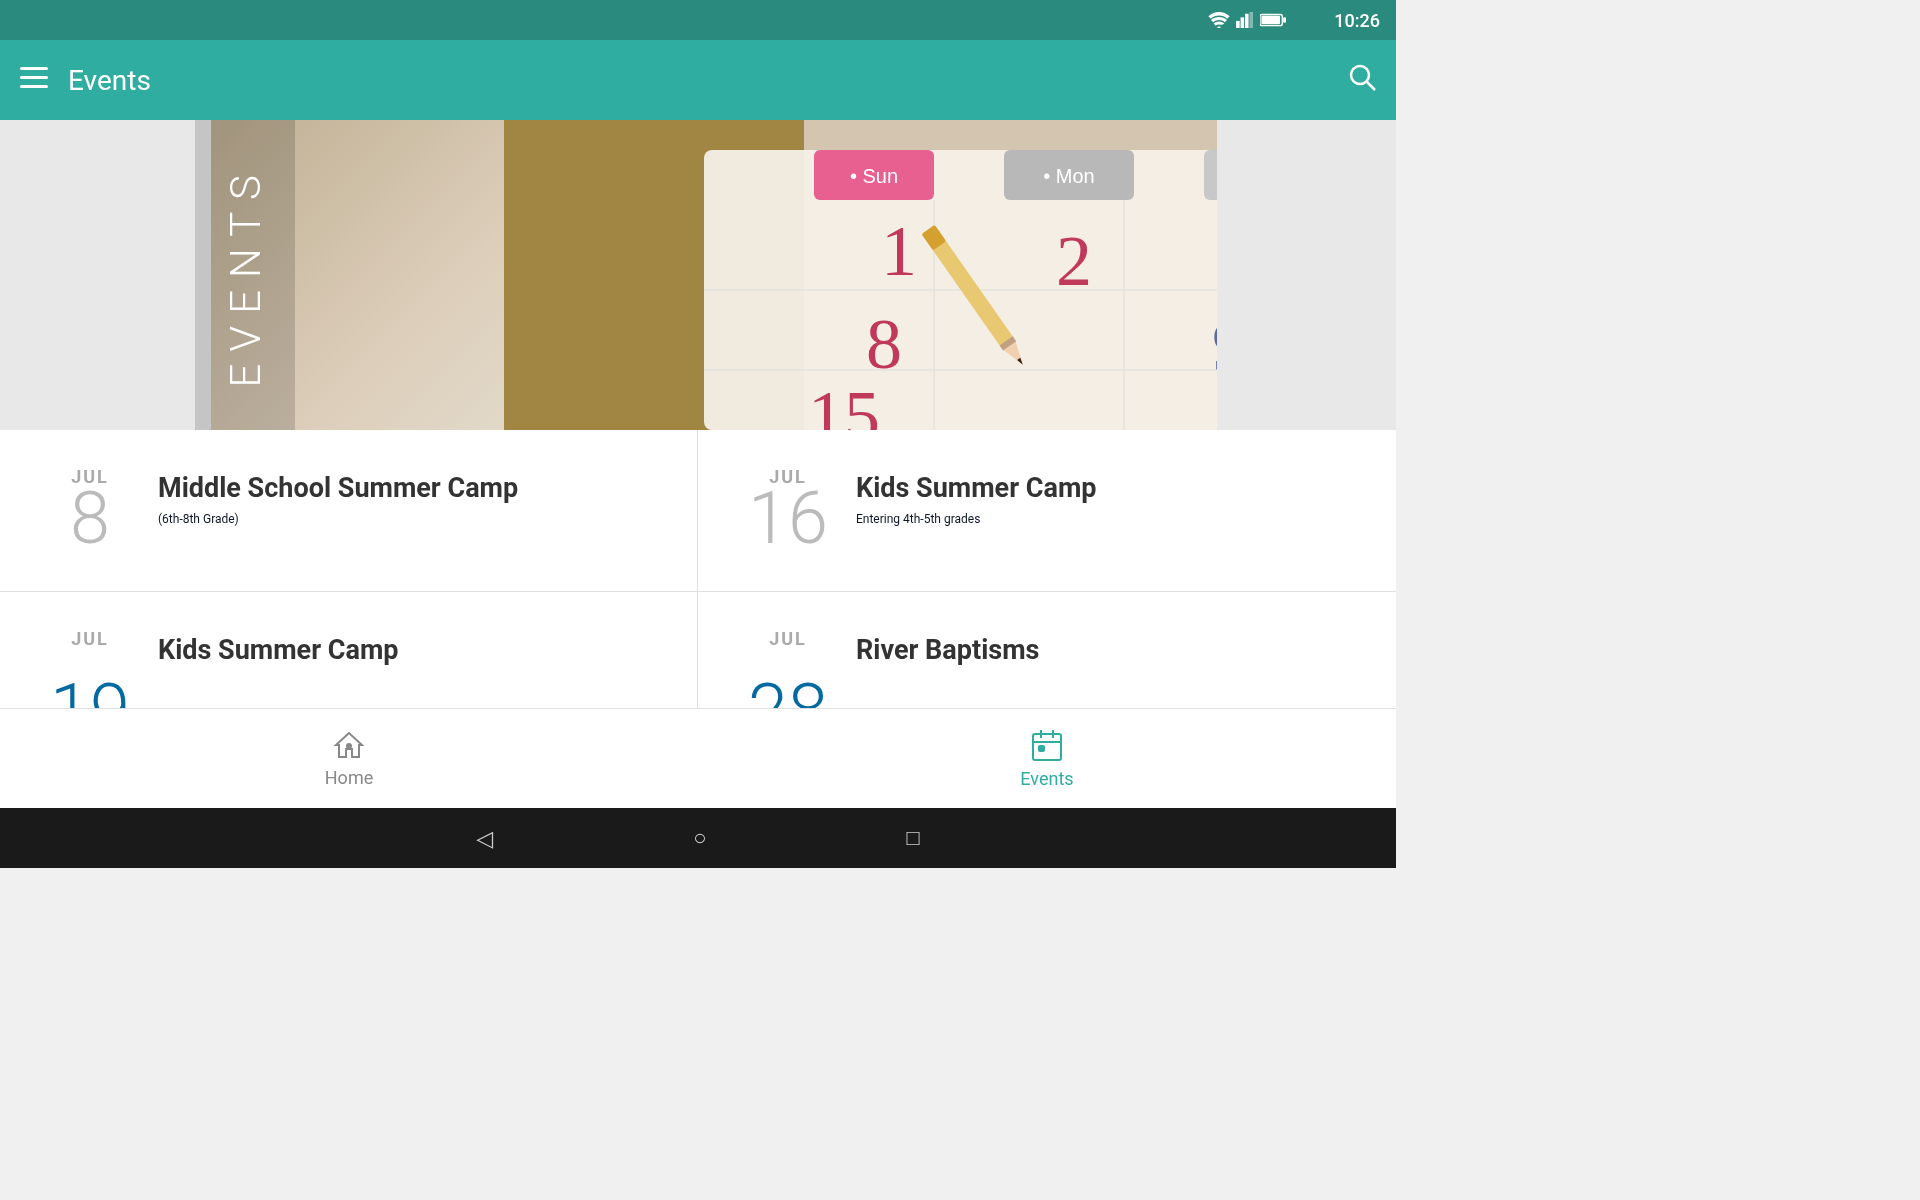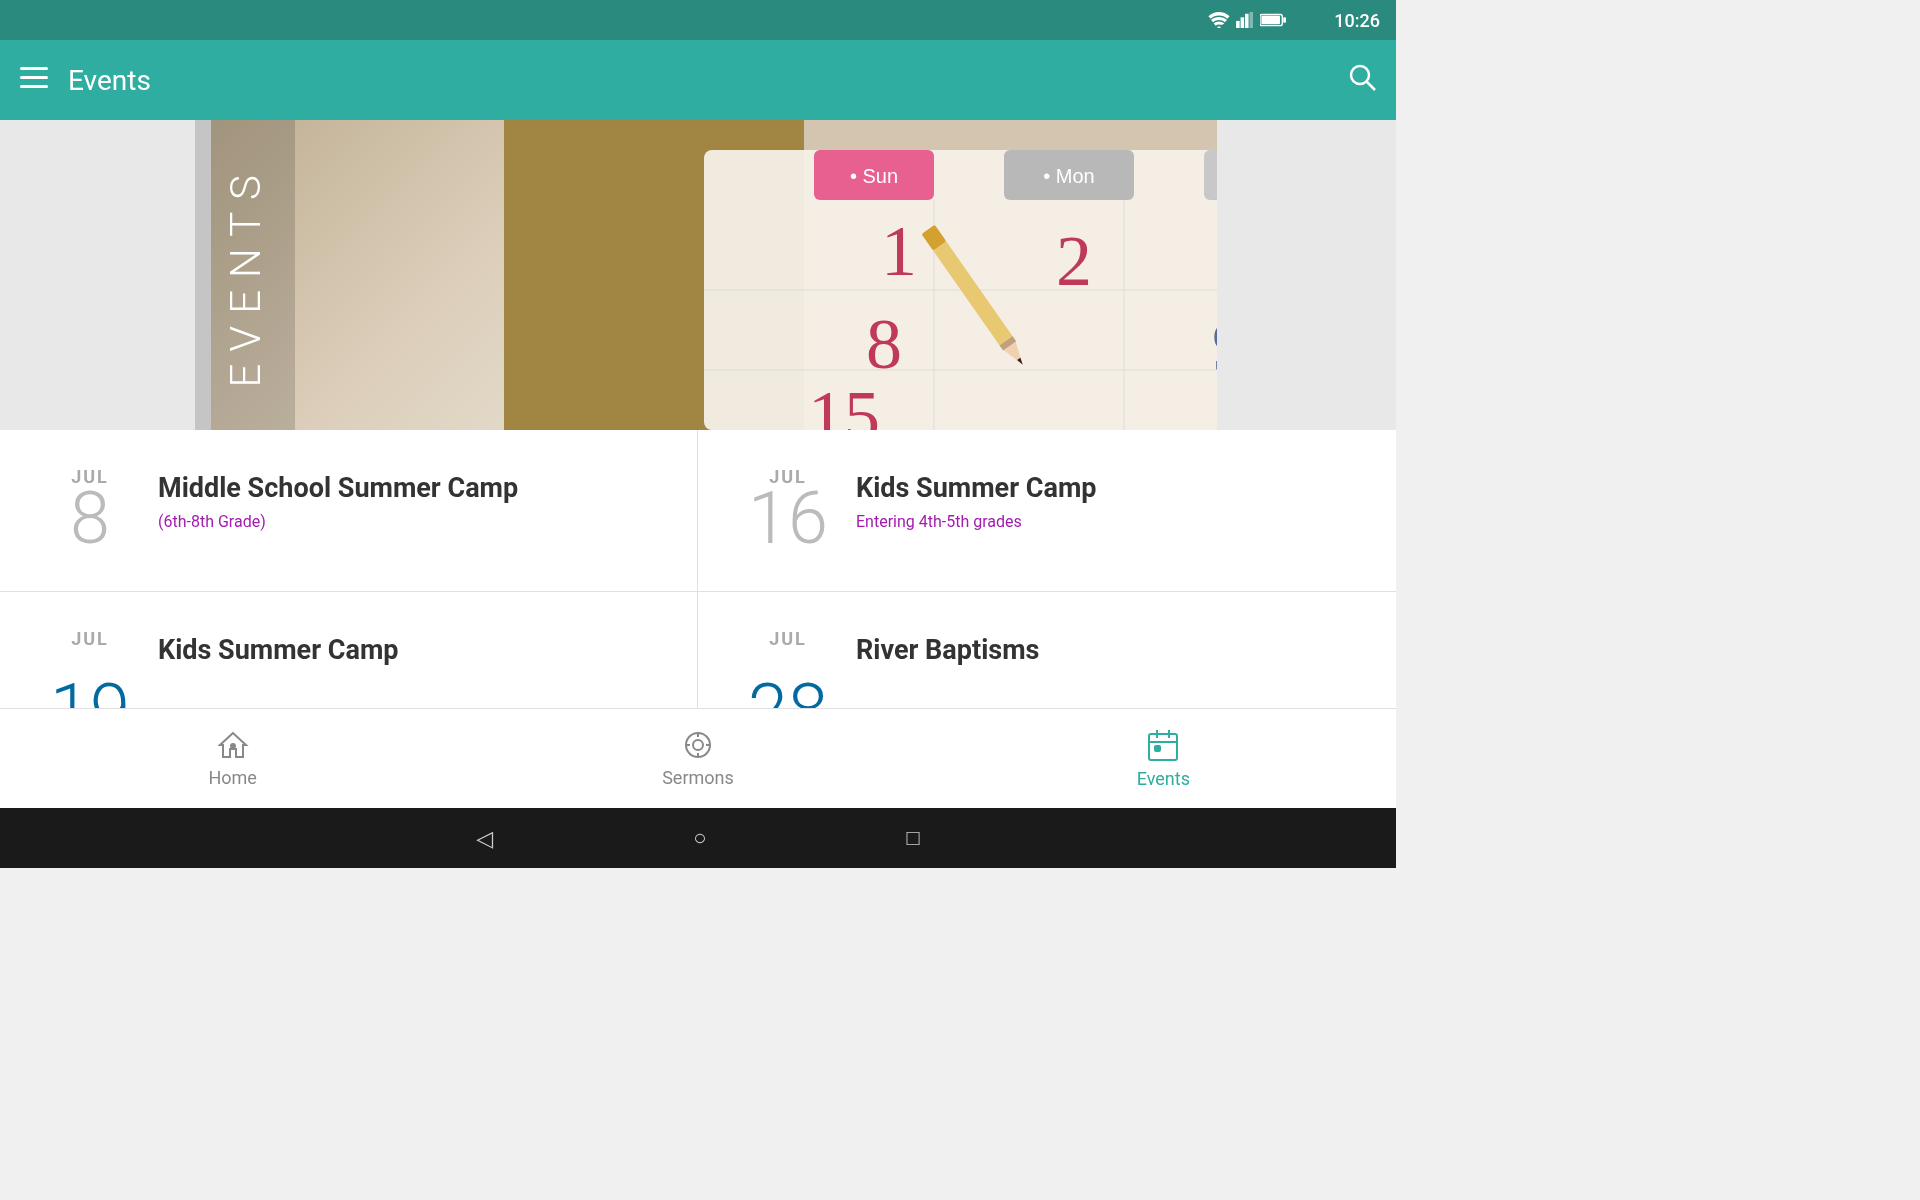--- a/index.html
+++ b/index.html
@@ -169,22 +169,22 @@
     .event-info {
       padding-top: 6px;
     }
     .event-title {
       color: #333;
       font-size: 27px;
       font-weight: 700;
       margin-bottom: 8px;
     }
     .event-subtitle {
-      color: #a21caf;
-      font-size: 16px;
+      color: #0f172a;
+      font-size: 12px;
     }
 
     
     .bottom-nav {
       position: absolute;
       bottom: 60px; left: 0; right: 0;
       height: 100px;
       background: white;
       border-top: 1px solid #e0e0e0;
       display: flex;
@@ -378,31 +378,20 @@
 <div class="bottom-nav">
 
   <div class="nav-item">
     <svg width="32" height="32" viewBox="0 0 32 32" fill="none" stroke="#888" stroke-width="2">
       <path d="M16 4 L3 16 L6 16 L6 28 L13 28 L13 20 L19 20 L19 28 L26 28 L26 16 L29 16 Z"></path>
       <circle cx="16" cy="17" r="3" fill="#888" stroke="none"></circle>
     </svg>
     <span class="nav-label">Home</span>
   </div>
 
-  <div class="nav-item">
-    <svg width="32" height="32" viewBox="0 0 32 32" fill="none" stroke="#888" stroke-width="2">
-      <circle cx="16" cy="16" r="12"></circle>
-      <circle cx="16" cy="16" r="5"></circle>
-      <line x1="16" y1="4" x2="16" y2="8"></line>
-      <line x1="16" y1="24" x2="16" y2="28"></line>
-      <line x1="4" y1="16" x2="8" y2="16"></line>
-      <line x1="24" y1="16" x2="28" y2="16"></line>
-    </svg>
-    <span class="nav-label">Sermons</span>
-  </div>
 
   <div class="nav-item active">
     <svg width="32" height="34" viewBox="0 0 32 34" fill="none" stroke="#2eada0" stroke-width="2">
       <rect x="2" y="6" width="28" height="26" rx="2"></rect>
       <line x1="2" y1="14" x2="30" y2="14"></line>
       <line x1="10" y1="2" x2="10" y2="10"></line>
       <line x1="22" y1="2" x2="22" y2="10"></line>
       <rect x="8" y="18" width="5" height="5" rx="1" fill="#2eada0"></rect>
     </svg>
     <span class="nav-label" style="color:#2eada0;">Events</span>

